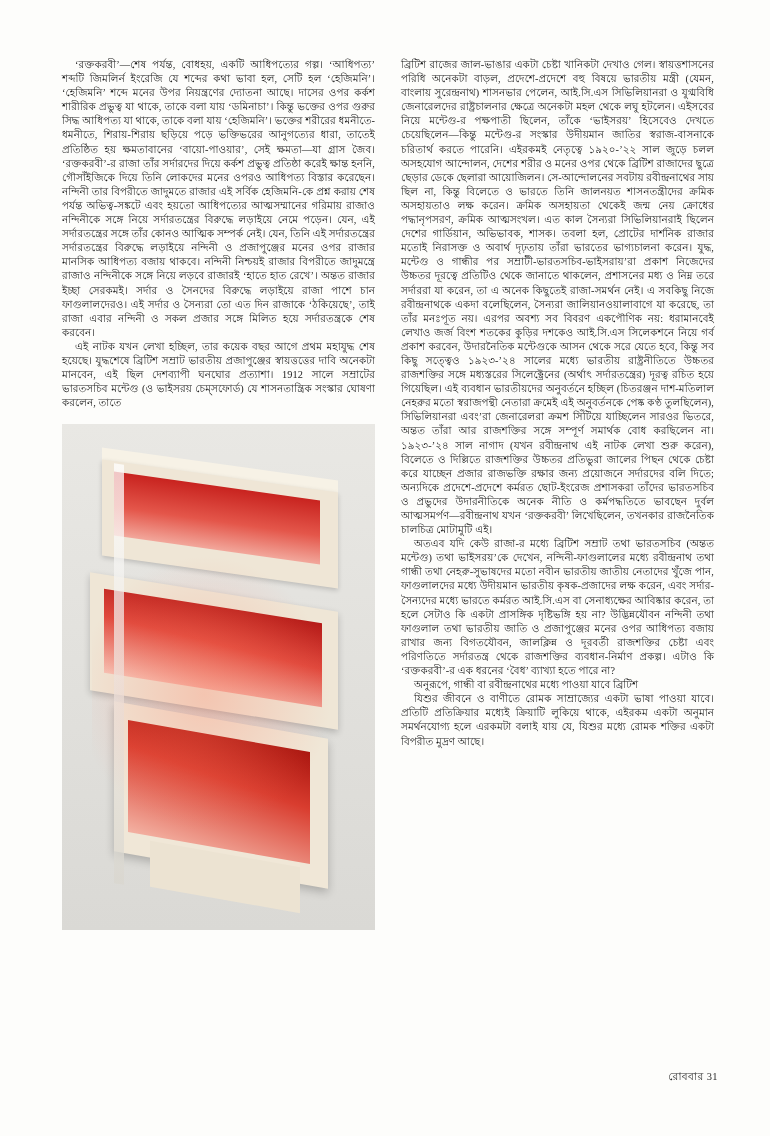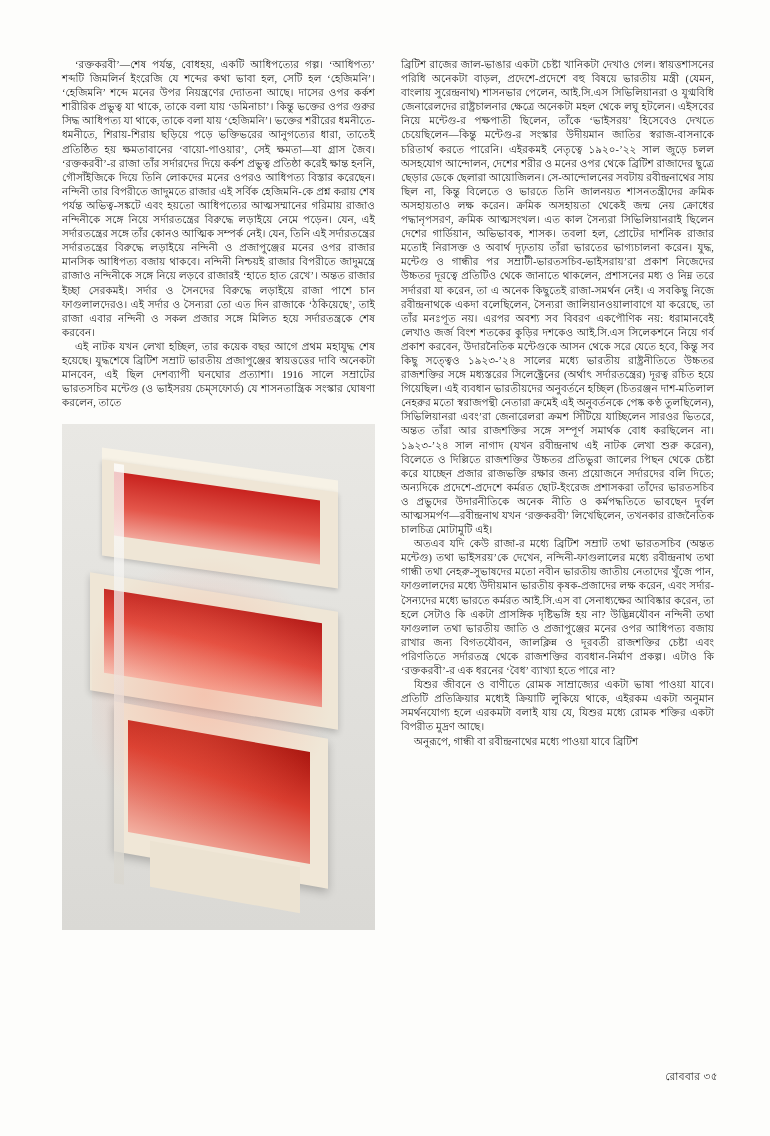--- a/index.html
+++ b/index.html
@@ -166,21 +166,21 @@
 </style>
 </head>
 <body>
 
 <div class="page">
   <div class="page-inner">
     <div class="columns">
 
       <div class="col">
         <p class="para indent">‘রক্তকরবী’—শেষ পর্যন্ত, বোধহয়, একটি আধিপত্যের গল্প। ‘আধিপত্য’ শব্দটি জিমলির্ন ইংরেজি যে শব্দের কথা ভাবা হল, সেটি হল ‘হেজিমনি’। ‘হেজিমনি’ শব্দে মনের উপর নিয়ন্ত্রণের দ্যোতনা আছে। দাসের ওপর কর্কশ শারীরিক প্রভুত্ব যা থাকে, তাকে বলা যায় ‘ডমিনাচা’। কিন্তু ভক্তের ওপর গুরুর সিদ্ধ আধিপত্য যা থাকে, তাকে বলা যায় ‘হেজিমনি’। ভক্তের শরীরের ধমনীতে-ধমনীতে, শিরায়-শিরায় ছড়িয়ে পড়ে ভক্তিভরের আনুগত্যের ধারা, তাতেই প্রতিষ্ঠিত হয় ক্ষমতাবানের ‘বায়ো-পাওয়ার’, সেই ক্ষমতা—যা গ্রাস জৈব। ‘রক্তকরবী’-র রাজা তাঁর সর্দারদের দিয়ে কর্কশ প্রভুত্ব প্রতিষ্ঠা করেই ক্ষান্ত হননি, গৌসাঁইজিকে দিয়ে তিনি লোকদের মনের ওপরও আধিপত্য বিস্তার করেছেন। নন্দিনী তার বিপরীতে জাদুমতে রাজার এই সর্বিক হেজিমনি-কে প্রশ্ন করায় শেষ পর্যন্ত অভিত্ব-সঙ্কটে এবং হয়তো আধিপত্যের আত্মসম্মানের গরিমায় রাজাও নন্দিনীকে সঙ্গে নিয়ে সর্দারতন্ত্রের বিরুদ্ধে লড়াইয়ে নেমে পড়েন। যেন, এই সর্দারতন্ত্রের সঙ্গে তাঁর কোনও আত্মিক সম্পর্ক নেই। যেন, তিনি এই সর্দারতন্ত্রের সর্দারতন্ত্রের বিরুদ্ধে লড়াইয়ে নন্দিনী ও প্রজাপুঞ্জের মনের ওপর রাজার মানসিক আধিপত্য বজায় থাকবে। নন্দিনী নিশ্চয়ই রাজার বিপরীতে জাদুমন্ত্রে রাজাও নন্দিনীকে সঙ্গে নিয়ে লড়বে রাজারই ‘হাতে হাত রেখে’। অন্তত রাজার ইচ্ছা সেরকমই। সর্দার ও সৈনদের বিরুদ্ধে লড়াইয়ে রাজা পাশে চান ফাগুলালদেরও। এই সর্দার ও সৈন্যরা তো এত দিন রাজাকে ‘ঠকিয়েছে’, তাই রাজা এবার নন্দিনী ও সকল প্রজার সঙ্গে মিলিত হয়ে সর্দারতন্ত্রকে শেষ করবেন।</p>
-        <p class="para indent">এই নাটক যখন লেখা হচ্ছিল, তার কয়েক বছর আগে প্রথম মহাযুদ্ধ শেষ হয়েছে। যুদ্ধশেষে ব্রিটিশ সম্রাট ভারতীয় প্রজাপুঞ্জের স্বায়ত্তত্তের দাবি অনেকটা মানবেন, এই ছিল দেশব্যাপী ঘনঘোর প্রত্যাশা। 1916 সালে সম্রাটের ভারতসচিব মন্টেগু (ও ভাইসরয় চেম্সফোর্ড) যে শাসনতান্ত্রিক সংস্কার ঘোষণা করলেন, তাতে</p>
+        <p class="para indent">এই নাটক যখন লেখা হচ্ছিল, তার কয়েক বছর আগে প্রথম মহাযুদ্ধ শেষ হয়েছে। যুদ্ধশেষে ব্রিটিশ সম্রাট ভারতীয় প্রজাপুঞ্জের স্বায়ত্তত্তের দাবি অনেকটা মানবেন, এই ছিল দেশব্যাপী ঘনঘোর প্রত্যাশা। 1912 সালে সম্রাটের ভারতসচিব মন্টেগু (ও ভাইসরয় চেম্সফোর্ড) যে শাসনতান্ত্রিক সংস্কার ঘোষণা করলেন, তাতে</p>
 
         <div class="figure">
           <div class="figure-box">
             <div class="sculpt">
               <div class="shelf unit-top-cap"></div>
               <div class="shelf unit-top-outer"></div>
               <div class="shelf unit-top-inner"></div>
               <div class="shelf unit-mid-outer"></div>
               <div class="shelf unit-mid-inner"></div>
               <div class="shelf unit-low-outer"></div>
@@ -189,20 +189,20 @@
               <div class="edge-light"></div>
               <div class="glowlay"></div>
             </div>
           </div>
         </div>
       </div>
 
       <div class="col">
         <p class="para">ব্রিটিশ রাজের জাল-ভাঙার একটা চেষ্টা খানিকটা দেখাও গেল। স্বায়ত্তশাসনের পরিধি অনেকটা বাড়ল, প্রদেশে-প্রদেশে বহু বিষয়ে ভারতীয় মন্ত্রী (যেমন, বাংলায় সুরেন্দ্রনাথ) শাসনভার পেলেন, আই.সি.এস সিভিলিয়ানরা ও যুগ্মবিধি জেনারেলদের রাষ্ট্রচালনার ক্ষেত্রে অনেকটা মহল থেকে লঘু হটলেন। এইসবের নিয়ে মন্টেগু-র পক্ষপাতী ছিলেন, তাঁকে ‘ভাইসরয়’ হিসেবেও দেখতে চেয়েছিলেন—কিন্তু মন্টেগু-র সংস্কার উদীয়মান জাতির স্বরাজ-বাসনাকে চরিতার্থ করতে পারেনি। এইরকমই নেতৃত্বে ১৯২০-’২২ সাল জুড়ে চলল অসহযোগ আন্দোলন, দেশের শরীর ও মনের ওপর থেকে ব্রিটিশ রাজাদের ছুত্রে ছেড়ার ডেকে ছেলারা আয়োজিলন। সে-আন্দোলনের সবটায় রবীন্দ্রনাথের সায় ছিল না, কিন্তু বিলেতে ও ভারতে তিনি জালনয়ত শাসনতন্ত্রীদের ক্রমিক অসহায়তাও লক্ষ করেন। ক্রমিক অসহায়তা থেকেই জন্ম নেয় ক্রোধের পদ্ধানৃপসরণ, ক্রমিক আত্মসংখল। এত কাল সৈন্যরা সিভিলিয়ানরাই ছিলেন দেশের গার্ডিয়ান, অভিভাবক, শাসক। তবলা হল, প্রোটের দার্শনিক রাজার মতোই নিরাসক্ত ও অবার্থ দৃঢ়তায় তাঁরা ভারতের ভাগ্যচালনা করেন। যুদ্ধ, মন্টেগু ও গান্ধীর পর সম্রাটী-ভারতসচিব-ভাইসরায়’রা প্রকাশ নিজেদের উচ্চতর দূরত্বে প্রতিটিও থেকে জানাতে থাকলেন, প্রশাসনের মধ্য ও নিম্ন তরে সর্দাররা যা করেন, তা এ অনেক কিছুতেই রাজা-সমর্থন নেই। এ সবকিছু নিজে রবীন্দ্রনাথকে একদা বলেছিলেন, সৈন্যরা জালিয়ানওয়ালাবাগে যা করেছে, তা তাঁর মনঃপূত নয়। এরপর অবশ্য সব বিবরণ একপৌণিক নয়: ধরামানবেই লেখাও জর্জ বিংশ শতকের কুড়ির দশকেও আই.সি.এস সিলেকশনে নিয়ে গর্ব প্রকাশ করবেন, উদারনৈতিক মন্টেগুকে আসন থেকে সরে যেতে হবে, কিন্তু সব কিছু সত্ত্বেও ১৯২৩-’২৪ সালের মধ্যে ভারতীয় রাষ্ট্রনীতিতে উচ্চতর রাজশক্তির সঙ্গে মধ্যস্তরের সিলেক্ট্রেনের (অর্থাৎ সর্দারতন্ত্রের) দূরত্ব রচিত হয়ে গিয়েছিল। এই ব্যবধান ভারতীয়দের অনুবর্তনে হচ্ছিল (চিতরঞ্জন দাশ-মতিলাল নেহরুর মতো স্বরাজপন্থী নেতারা ক্রমেই এই অনুবর্তনকে পেষ্ক কণ্ঠ তুলছিলেন), সিভিলিয়ানরা এবং’রা জেনারেলরা ক্রমশ সিঁটিয়ে যাচ্ছিলেন সারওর ভিতরে, অন্তত তাঁরা আর রাজশক্তির সঙ্গে সম্পূর্ণ সমার্থক বোধ করছিলেন না। ১৯২৩-’২৪ সাল নাগাদ (যখন রবীন্দ্রনাথ এই নাটক লেখা শুরু করেন), বিলেতে ও দিল্লিতে রাজশক্তির উচ্চতর প্রতিভুরা জালের পিছন থেকে চেষ্টা করে যাচ্ছেন প্রজার রাজভক্তি রক্ষার জন্য প্রয়োজনে সর্দারদের বলি দিতে; অন্যদিকে প্রদেশে-প্রদেশে কর্মরত ছোট-ইংরেজ প্রশাসকরা তাঁদের ভারতসচিব ও প্রভুদের উদারনীতিকে অনেক নীতি ও কর্মপদ্ধতিতে ভাবছেন দুর্বল আত্মসমর্পণ—রবীন্দ্রনাথ যখন ‘রক্তকরবী’ লিখেছিলেন, তখনকার রাজনৈতিক চালচিত্র মোটামুটি এই।</p>
         <p class="para indent">অতএব যদি কেউ রাজা-র মধ্যে ব্রিটিশ সম্রাট তথা ভারতসচিব (অন্তত মন্টেগু) তথা ভাইসরয়’কে দেখেন, নন্দিনী-ফাগুলালের মধ্যে রবীন্দ্রনাথ তথা গান্ধী তথা নেহরু-সুভাষদের মতো নবীন ভারতীয় জাতীয় নেতাদের খুঁজে পান, ফাগুলালদের মধ্যে উদীয়মান ভারতীয় কৃষক-প্রজাদের লক্ষ করেন, এবং সর্দার-সৈন্যদের মধ্যে ভারতে কর্মরত আই.সি.এস বা সেনাধ্যক্ষের আবিষ্কার করেন, তা হলে সেটাও কি একটা প্রাসঙ্গিক দৃষ্টিভঙ্গি হয় না? উদ্ভিন্নযৌবন নন্দিনী তথা ফাগুলাল তথা ভারতীয় জাতি ও প্রজাপুঞ্জের মনের ওপর আধিপত্য বজায় রাখার জন্য বিগতযৌবন, জালক্লিন্ন ও দূরবর্তী রাজশক্তির চেষ্টা এবং পরিণতিতে সর্দারতন্ত্র থেকে রাজশক্তির ব্যবধান-নির্মাণ প্রকল্প। এটাও কি ‘রক্তকরবী’-র এক ধরনের ‘বৈধ’ ব্যাখ্যা হতে পারে না?</p>
+        <p class="para indent">অনুরূপে, গান্ধী বা রবীন্দ্রনাথের মধ্যে পাওয়া যাবে ব্রিটিশ</p>
         <p class="para indent">যিশুর জীবনে ও বাণীতে রোমক সাম্রাজ্যের একটা ভাষা পাওয়া যাবে। প্রতিটি প্রতিক্রিয়ার মধ্যেই ক্রিয়াটি লুকিয়ে থাকে, এইরকম একটা অনুমান সমর্থনযোগ্য হলে এরকমটা বলাই যায় যে, যিশুর মধ্যে রোমক শক্তির একটা বিপরীত মুদ্রণ আছে।</p>
-        <p class="para indent">অনুরূপে, গান্ধী বা রবীন্দ্রনাথের মধ্যে পাওয়া যাবে ব্রিটিশ</p>
       </div>
 
     </div>
-    <div class="footer">রোববার  ৩৫</div>
+    <div class="footer">রোববার  31</div>
   </div>
 </div>
 
 </body></html>

